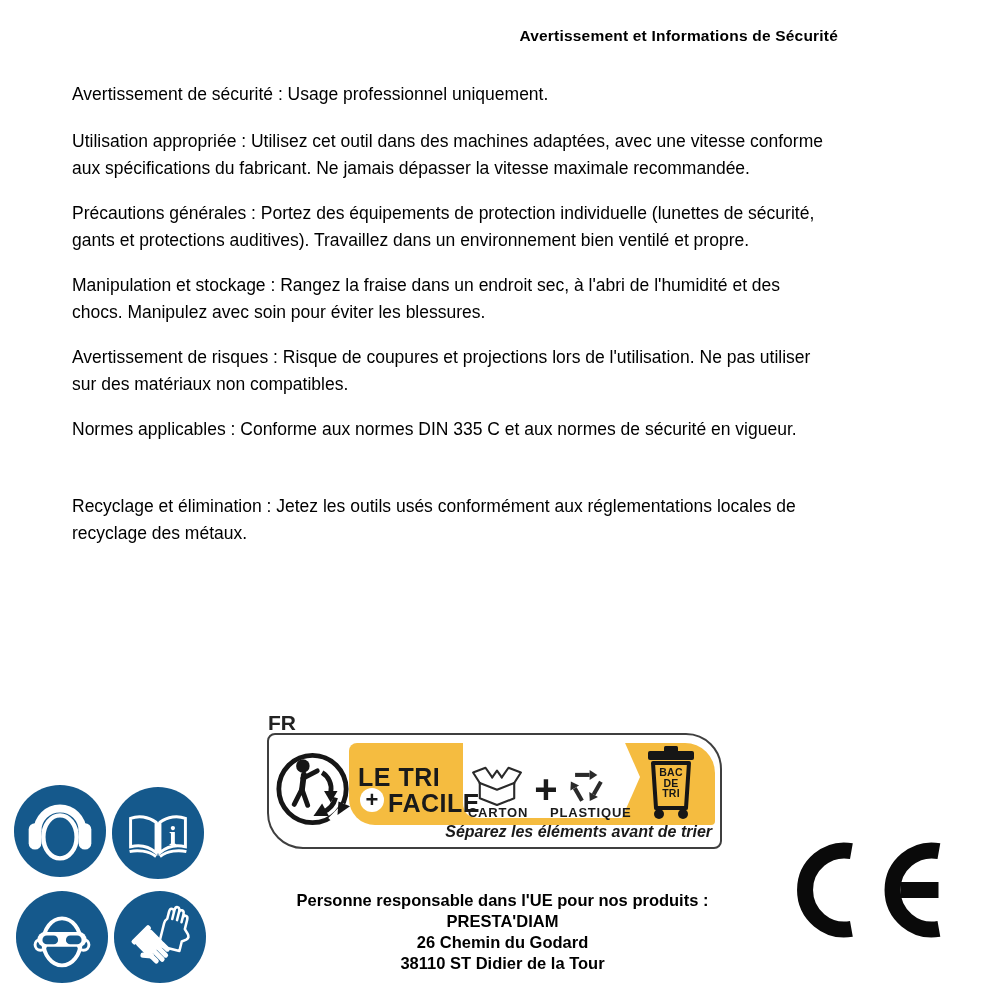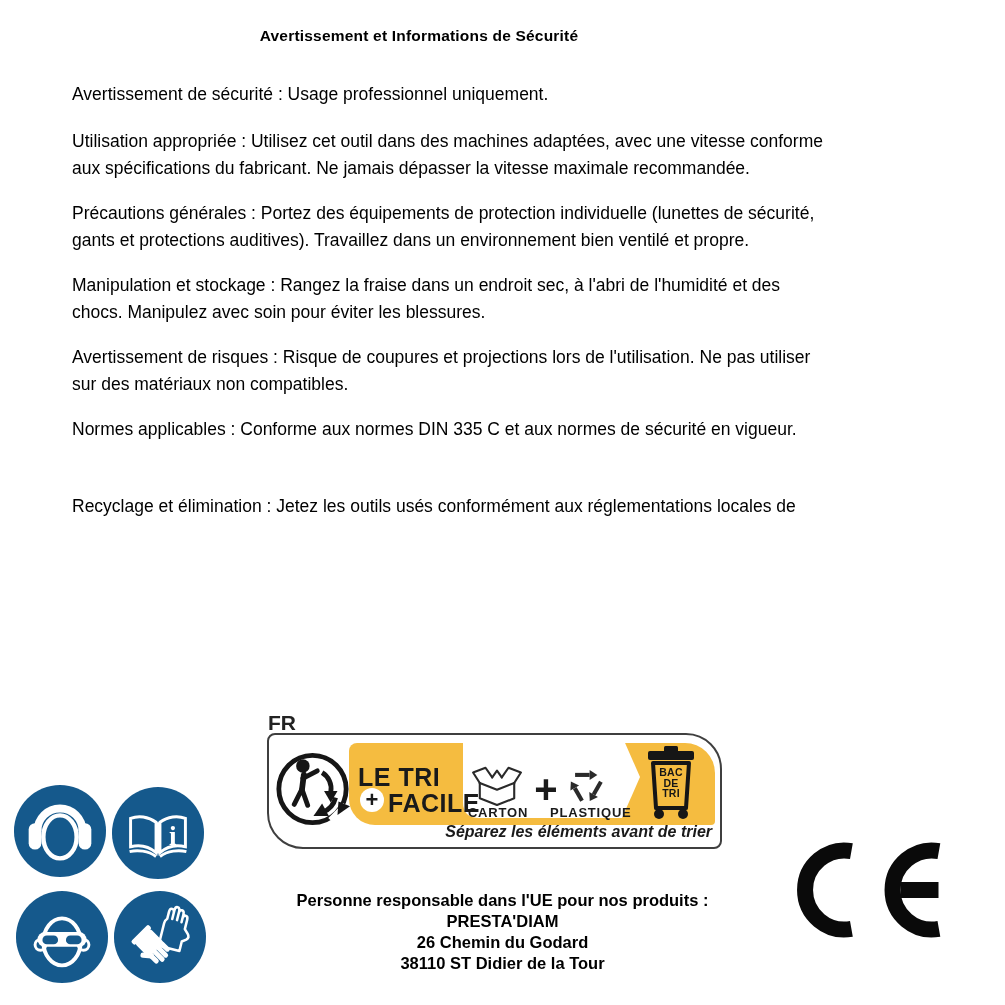--- a/index.html
+++ b/index.html
@@ -3,21 +3,21 @@
 <meta charset="utf-8">
 <style>
   html,body{margin:0;padding:0;}
   body{
     width:1005px;height:1005px;position:relative;background:#ffffff;
     font-family:"Liberation Sans", sans-serif;color:#000;
     overflow:hidden;
   }
   .abs{position:absolute;}
   .title{
-    left:0;top:27px;width:838px;text-align:center;
+    left:0;top:27px;width:838px;text-align:right;
     font-size:15.5px;font-weight:bold;letter-spacing:.2px;
   }
   .para{left:72px;width:900px;font-size:17.5px;line-height:27px;}
   .para .line{white-space:nowrap;}
   
   .fr-code{left:268px;top:711px;font-size:21px;font-weight:bold;color:#222;}
   .tri-label{left:267px;top:733px;width:455px;height:116px;border-radius:29px;}
   .tri-box{
     position:absolute;inset:0;background:#fff;border:2px solid #3f3f3f;
     border-radius:8px 36px 8px 36px;box-sizing:border-box;
@@ -85,20 +85,21 @@
   </div>
   <div class="abs para" style="top:344px">
     <div class="line">Avertissement de risques : Risque de coupures et projections lors de l'utilisation. Ne pas utiliser</div>
     <div class="line">sur des matériaux non compatibles.</div>
   </div>
   <div class="abs para" style="top:416px">
     <div class="line">Normes applicables : Conforme aux normes DIN 335 C et aux normes de sécurité en vigueur.</div>
   </div>
   <div class="abs para" style="top:493px">
     <div class="line">Recyclage et élimination : Jetez les outils usés conformément aux réglementations locales de</div>
+    <div class="line">recyclage des métaux.</div>
   </div>
 
   <div class="abs fr-code">FR</div>
 
   <div class="abs tri-label">
     <div class="tri-box"></div>
     <div class="tri-yellow"></div>
 
     <svg class="tri-panel" viewBox="0 0 178 84">
       <path d="M0,1 L159,1 L177,42 L159,83 L16,83 Q0,83 0,67 Z" fill="#ffffff"></path>

